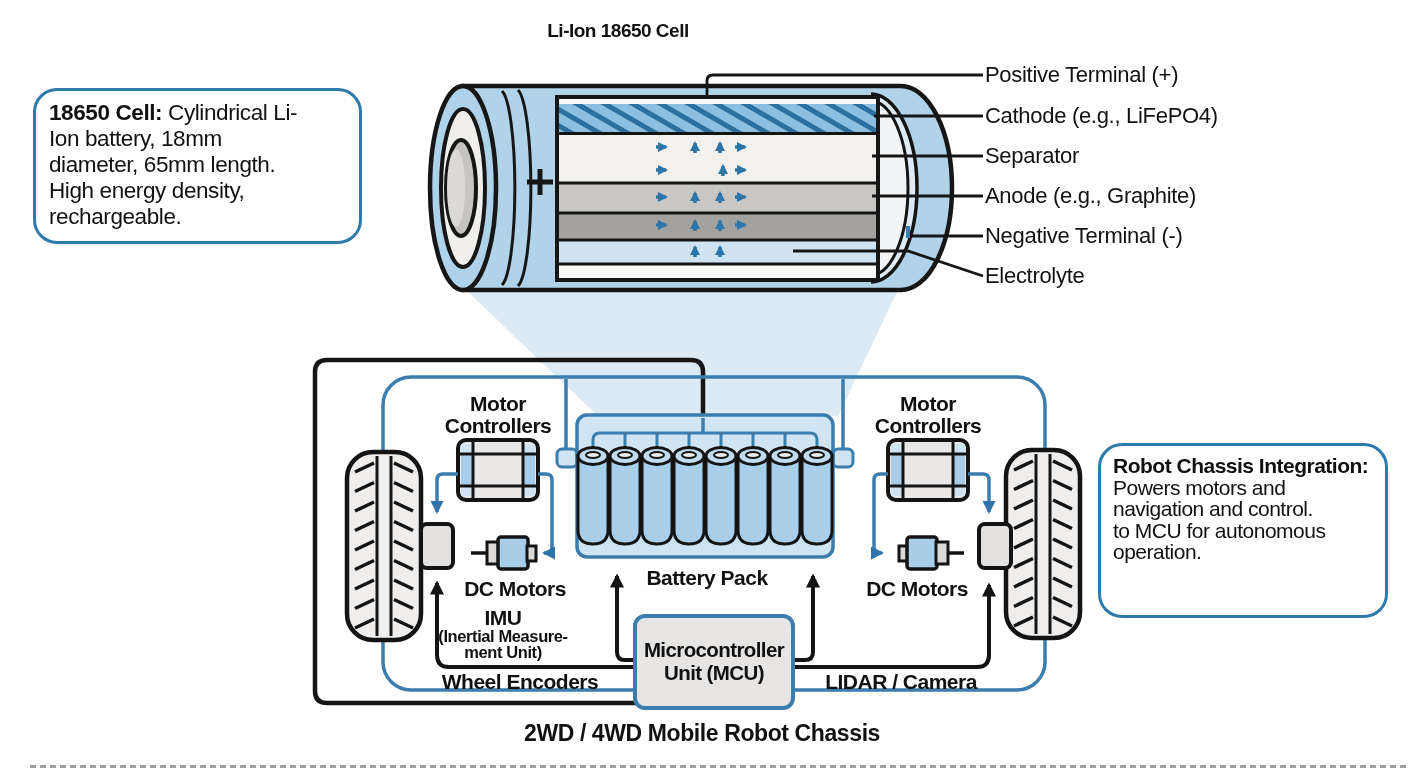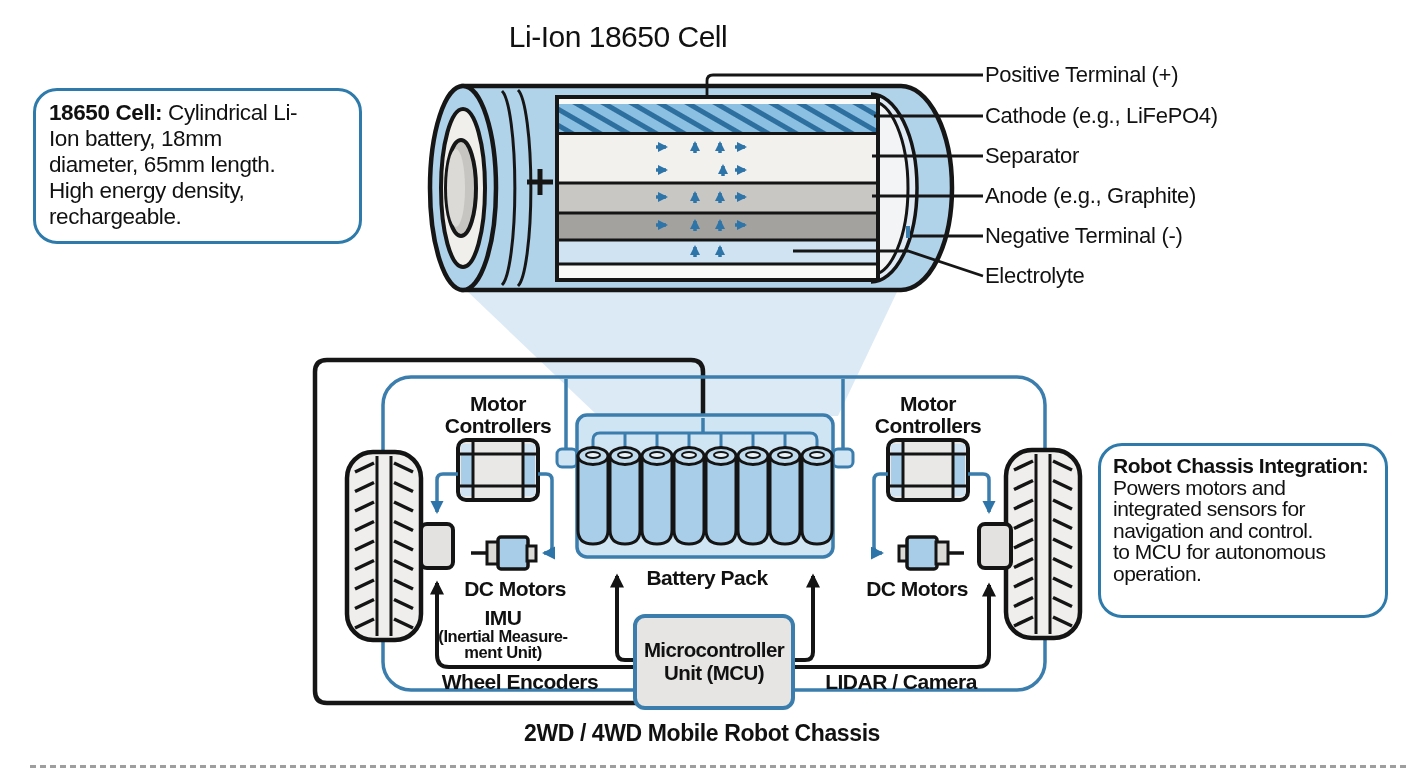--- a/index.html
+++ b/index.html
@@ -1,19 +1,19 @@
 <!DOCTYPE html>
 <html><head>
 <meta charset="utf-8">
 <style>
   html,body{margin:0;padding:0;background:#ffffff;}
   #stage{position:relative;width:1408px;height:768px;background:#ffffff;overflow:hidden;
          font-family:"Liberation Sans",sans-serif;color:#111;}
   #title{position:absolute;top:20px;left:0;width:1236px;text-align:center;
-         font-size:30px;font-weight:normal;letter-spacing:-0.5px;}
+         font-size:19px;font-weight:bold;letter-spacing:-0.5px;}
   .infobox{position:absolute;background:#fff;border:3.5px solid #2e7bab;border-radius:24px;
            box-sizing:border-box;}
   #info-left{left:33px;top:88px;width:329px;height:156px;padding:9px 13px;
              font-size:22.5px;line-height:26px;letter-spacing:-0.4px;}
   #info-right{left:1098px;top:443px;width:290px;height:175px;padding:9px 12px;
               font-size:21px;line-height:21.6px;letter-spacing:-0.5px;}
   .lead{font-weight:bold;}
   svg{position:absolute;left:0;top:0;}
   text{font-family:"Liberation Sans",sans-serif;fill:#111;}
   .lbl{font-weight:bold;font-size:21px;letter-spacing:-0.5px;text-anchor:middle;}
@@ -33,21 +33,20 @@
     <div><span class="lead">18650 Cell:</span><span> Cylindrical Li-</span></div>
     <div>Ion battery, 18mm</div>
     <div>diameter, 65mm length.</div>
     <div>High energy density,</div>
     <div>rechargeable.</div>
   </div>
 
   <div id="info-right" class="infobox">
     <div class="lead">Robot Chassis Integration:</div>
     <div>Powers motors and</div>
-    <div>integrated sensors for</div>
     <div>navigation and control.</div>
     <div>to MCU for autonomous</div>
     <div>operation.</div>
   </div>
 
   <svg width="1408" height="768" viewBox="0 0 1408 768">
     <defs>
       <pattern id="hatch" width="14" height="14" patternUnits="userSpaceOnUse" patternTransform="rotate(-60)">
         <rect width="14" height="14" fill="#8cc0e2"></rect>
         <rect width="5" height="14" fill="#2d6f9e"></rect>

